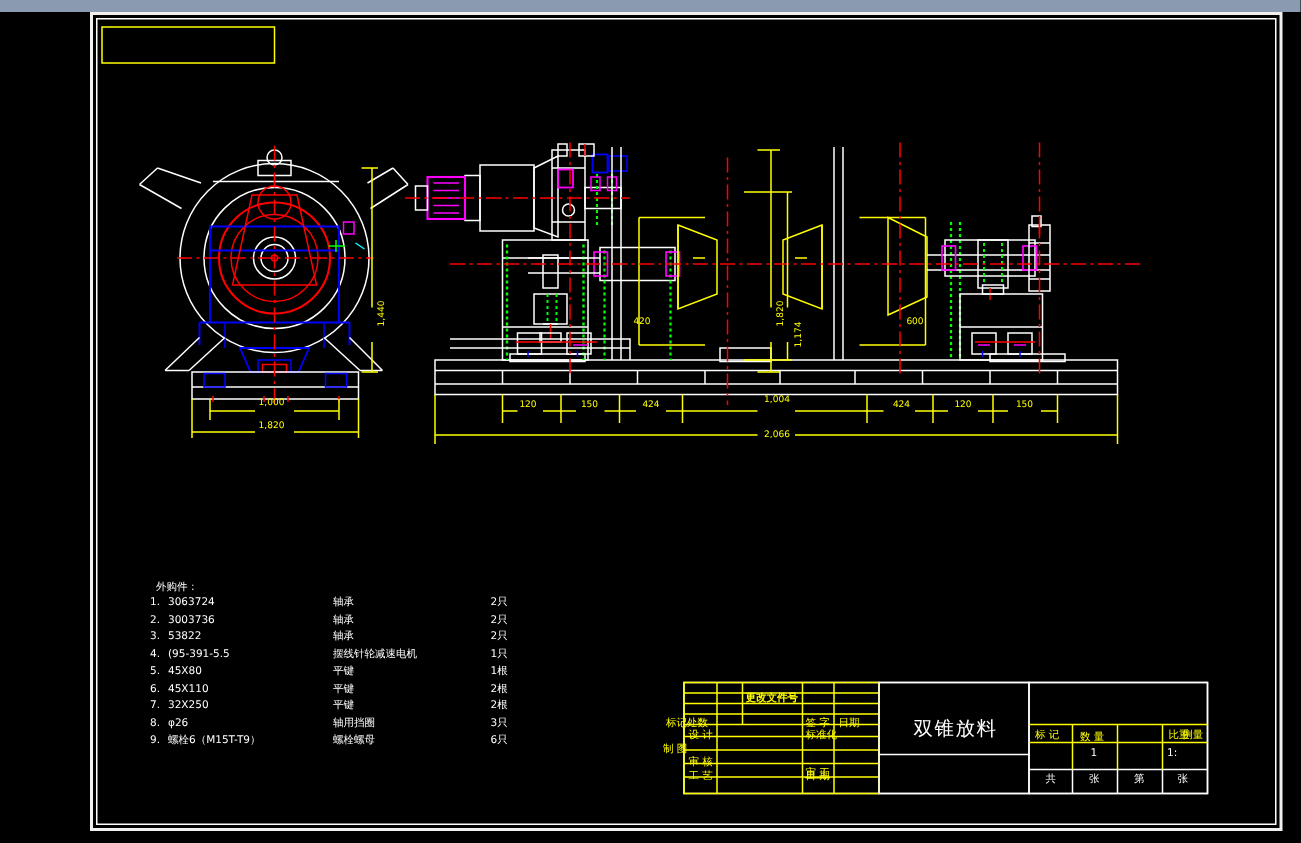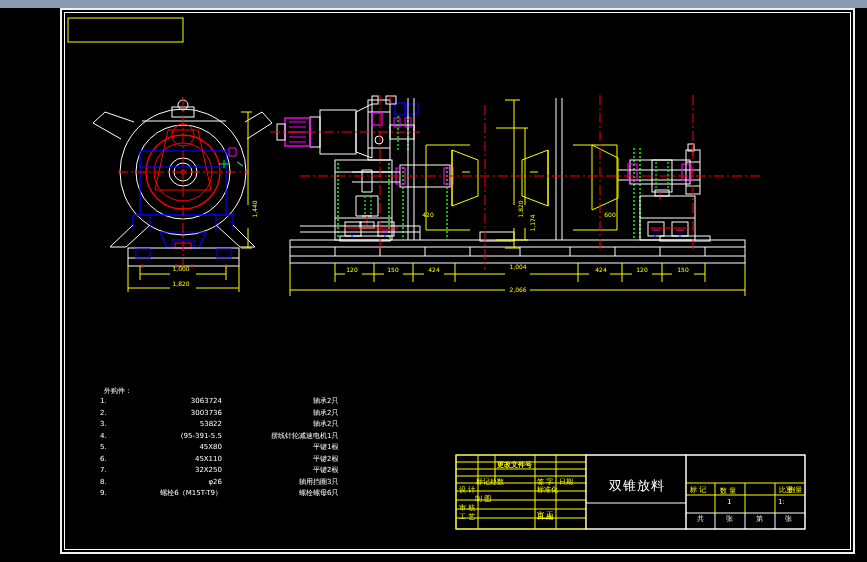--- a/index.html
+++ b/index.html
@@ -13,22 +13,22 @@
   .r{stroke:#ff0000;fill:none;}
   .b{stroke:#0000ff;fill:none;}
   .g{stroke:#00ff00;fill:none;}
   .m{stroke:#ff00ff;fill:none;}
   .c{stroke:#00ffff;fill:none;}
   svg{position:absolute;left:0;top:0;overflow:visible;}
   #bomwrap{position:absolute;left:100px;top:387px;width:300px;height:135px;}
   .bom-title{color:#ffffff;font-size:7px;font-family:"DejaVu Sans",sans-serif;line-height:9px;letter-spacing:0px;padding-left:4px;}
   .bom-row{display:flex;color:#ffffff;font-size:7px;line-height:11.5px;font-family:"DejaVu Sans",sans-serif;white-space:nowrap;}
   .bom-no{width:12px;text-align:left;}
-  .bom-spec{width:110px;text-align:right;}
-  .bom-name{width:105px;text-align:right;}
+  .bom-spec{width:110px;text-align:left;}
+  .bom-name{width:105px;text-align:left;}
   .bom-qty{width:60px;text-align:left;}
   .tbtxt{position:absolute;color:#ffffff;font-size:7px;font-family:"DejaVu Sans",sans-serif;white-space:nowrap;}
   .tbtxt.yel{color:#ffff00;}
   #maintitle{position:absolute;left:597px;top:477px;width:80px;text-align:center;color:#ffffff;font-size:13px;letter-spacing:1px;font-family:"DejaVu Sans",sans-serif;}
   .dimtxt{position:absolute;color:#ffff00;font-size:6px;font-family:"DejaVu Sans",sans-serif;white-space:nowrap;text-align:center;}
   .dimtxt.rot{transform:rotate(-90deg);transform-origin:left top;}
 </style>
 </head>
 <body>
 
@@ -276,28 +276,28 @@
         <span class="bom-no">9.</span>
         <span class="bom-spec">螺栓6（M15T-T9）</span>
         <span class="bom-name">螺栓螺母</span>
         <span class="bom-qty">6只</span>
       </div>
     </div>
   </div>
 
   <div id="maintitle">双锥放料</div>
 
-  <div class="tbtxt yel" style="left:476px;top:477px;">标记处数</div>
+  <div class="tbtxt yel" style="left:444px;top:477px;">标记处数</div>
   <div class="tbtxt yel" style="left:497px;top:460px;font-weight:bold;">更改文件号</div>
   <div class="tbtxt yel" style="left:537px;top:477px;">签  字</div>
   <div class="tbtxt yel" style="left:559px;top:477px;">日期</div>
 
   <div class="tbtxt yel" style="left:459px;top:485px;">设 计</div>
   <div class="tbtxt yel" style="left:537px;top:485px;">标准化</div>
-  <div class="tbtxt yel" style="left:475px;top:494px;">制 图</div>
+  <div class="tbtxt yel" style="left:442px;top:494px;">制 图</div>
   <div class="tbtxt yel" style="left:537px;top:510px;text-decoration:underline;">审 工</div>
   <div class="tbtxt yel" style="left:459px;top:503px;">审 核</div>
   <div class="tbtxt yel" style="left:459px;top:512px;">工 艺</div>
   <div class="tbtxt yel" style="left:537px;top:512px;">日 期</div>
 
   <div class="tbtxt yel" style="left:690px;top:485px;">标 记</div>
   <div class="tbtxt yel" style="left:720px;top:486px;">数 量</div>
   <div class="tbtxt yel" style="left:750px;top:485px;margin-left:36px;">重 量</div>
   <div class="tbtxt yel" style="left:779px;top:485px;">比 例</div>
   <div class="tbtxt" style="left:727px;top:498px;">1</div>

